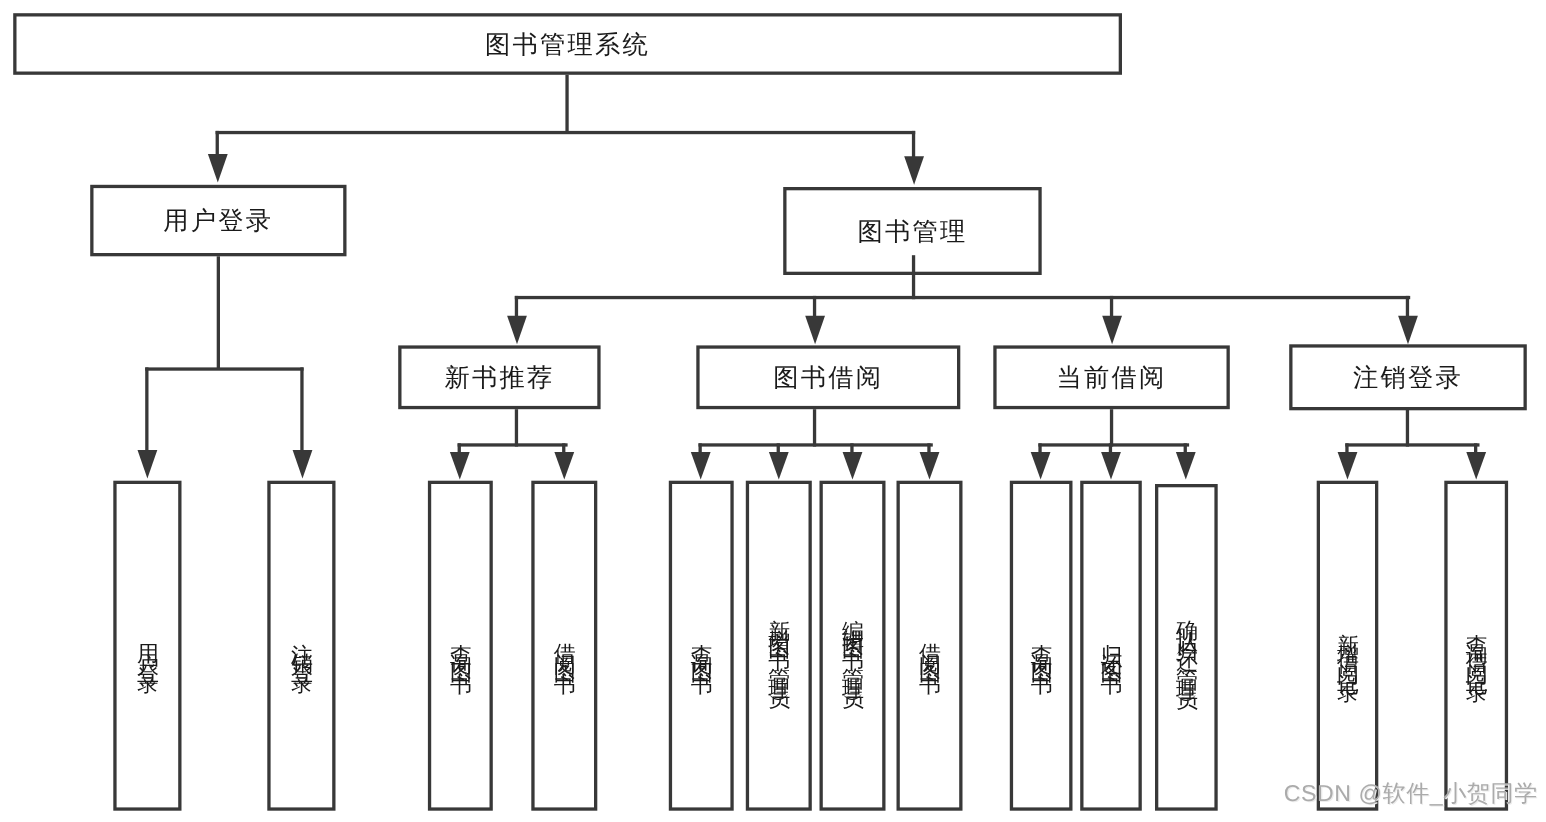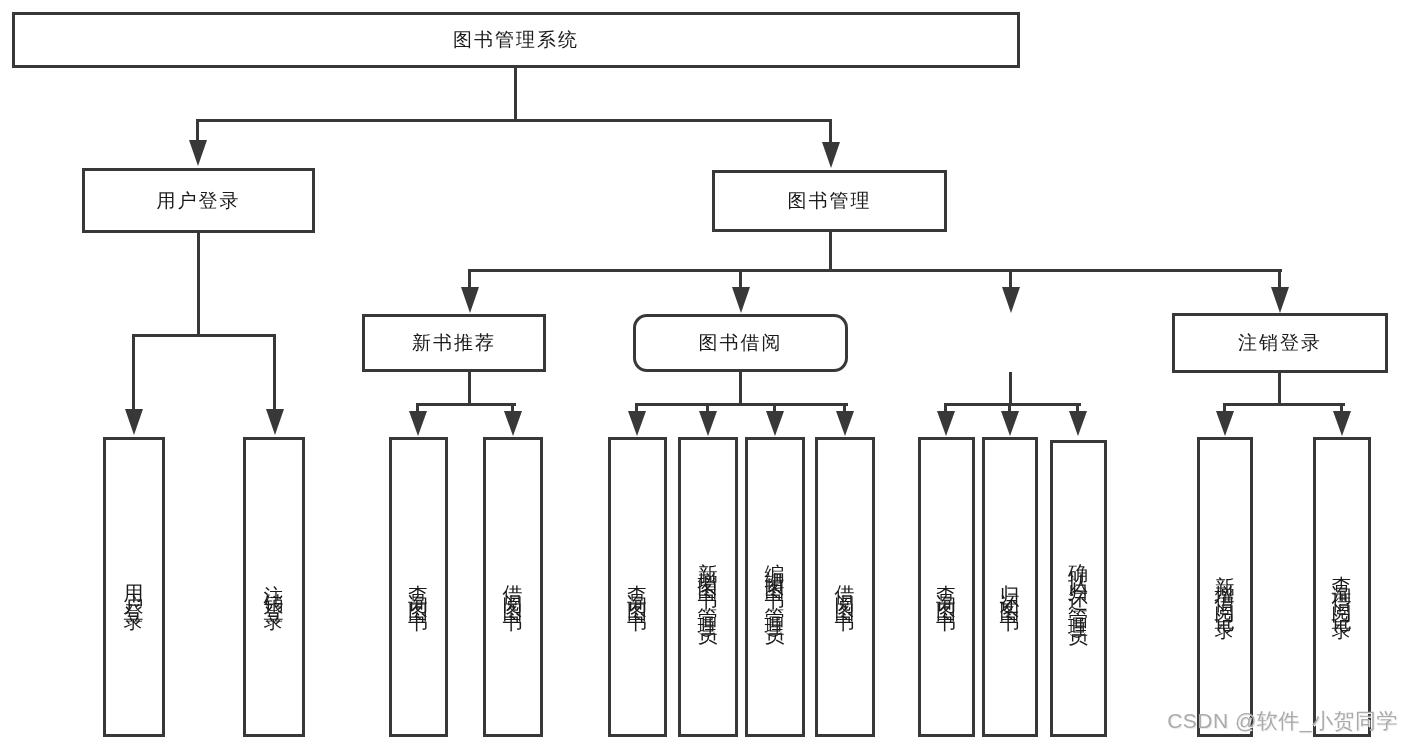--- a/index.html
+++ b/index.html
@@ -8,21 +8,21 @@
   html,body{margin:0;padding:0;background:var(--background);}
   #canvas{
     position:relative; width:1405px; height:747px; overflow:hidden;
     background:var(--background);
     font-family:"Liberation Sans","DejaVu Sans",sans-serif;
     color:var(--text);
   }
   .box{
     position:absolute; background:#fff; border:3px solid var(--line);
     display:flex; align-items:center; justify-content:center;
-    box-sizing:border-box; font-size:19px; letter-spacing:2px; color:var(--text);
+    box-sizing:border-box; font-size:23px; letter-spacing:2px; color:var(--text);
   }
   .vbox{
     position:absolute; background:#fff; border:3px solid var(--line);
     display:flex; align-items:center; justify-content:center;
     box-sizing:border-box; font-size:20px; color:var(--text);
   }
   .vbox .vtxt{
     writing-mode:vertical-rl; text-orientation:mixed;
     letter-spacing:9px; line-height:1; white-space:nowrap;
   }
@@ -52,21 +52,21 @@
   <div class="vl" style="left:514px;top:68px;height:52px;"></div>
   <div class="hl" style="left:196px;top:119px;width:636px;"></div>
   <div class="vl" style="left:196px;top:119px;height:23px;"></div>
   <div class="arr" style="left:189px;top:140px;"></div>
   <div class="vl" style="left:829px;top:119px;height:25px;"></div>
   <div class="arr" style="left:822px;top:142px;"></div>
 
   <div class="box" style="left:82px;top:168px;width:233px;height:65px;">
     <span>用户登录</span>
   </div>
-  <div class="box" style="left:712px;top:170px;width:235px;height:62px;">
+  <div class="box" style="left:712px;top:170px;width:235px;height:80px;">
     <span>图书管理</span>
   </div>
 
   <div class="vl" style="left:197px;top:233px;height:102px;"></div>
   <div class="hl" style="left:132px;top:334px;width:144px;"></div>
   <div class="vl" style="left:132px;top:334px;height:76px;"></div>
   <div class="arr" style="left:125px;top:409px;"></div>
   <div class="vl" style="left:273px;top:334px;height:76px;"></div>
   <div class="arr" style="left:266px;top:409px;"></div>
 
@@ -77,22 +77,25 @@
   <div class="vl" style="left:739px;top:269px;height:20px;"></div>
   <div class="arr" style="left:732px;top:287px;"></div>
   <div class="vl" style="left:1009px;top:269px;height:20px;"></div>
   <div class="arr" style="left:1002px;top:287px;"></div>
   <div class="vl" style="left:1278px;top:269px;height:20px;"></div>
   <div class="arr" style="left:1271px;top:287px;"></div>
 
   <div class="box" style="left:362px;top:314px;width:184px;height:58px;">
     <span>新书推荐</span>
   </div>
-  <div class="box" style="left:633px;top:314px;width:215px;height:58px;border-radius:14px;">
+  <div class="box" style="left:633px;top:314px;width:240px;height:58px;">
     <span>图书借阅</span>
+  </div>
+  <div class="box" style="left:903px;top:314px;width:215px;height:58px;">
+    <span>当前借阅</span>
   </div>
   <div class="box" style="left:1172px;top:313px;width:216px;height:60px;">
     <span>注销登录</span>
   </div>
 
   <div class="vl" style="left:468px;top:372px;height:34px;"></div>
   <div class="hl" style="left:416px;top:403px;width:100px;"></div>
   <div class="vl" style="left:416px;top:403px;height:10px;"></div>
   <div class="arr sm" style="left:409px;top:411px;"></div>
   <div class="vl" style="left:511px;top:403px;height:10px;"></div>

